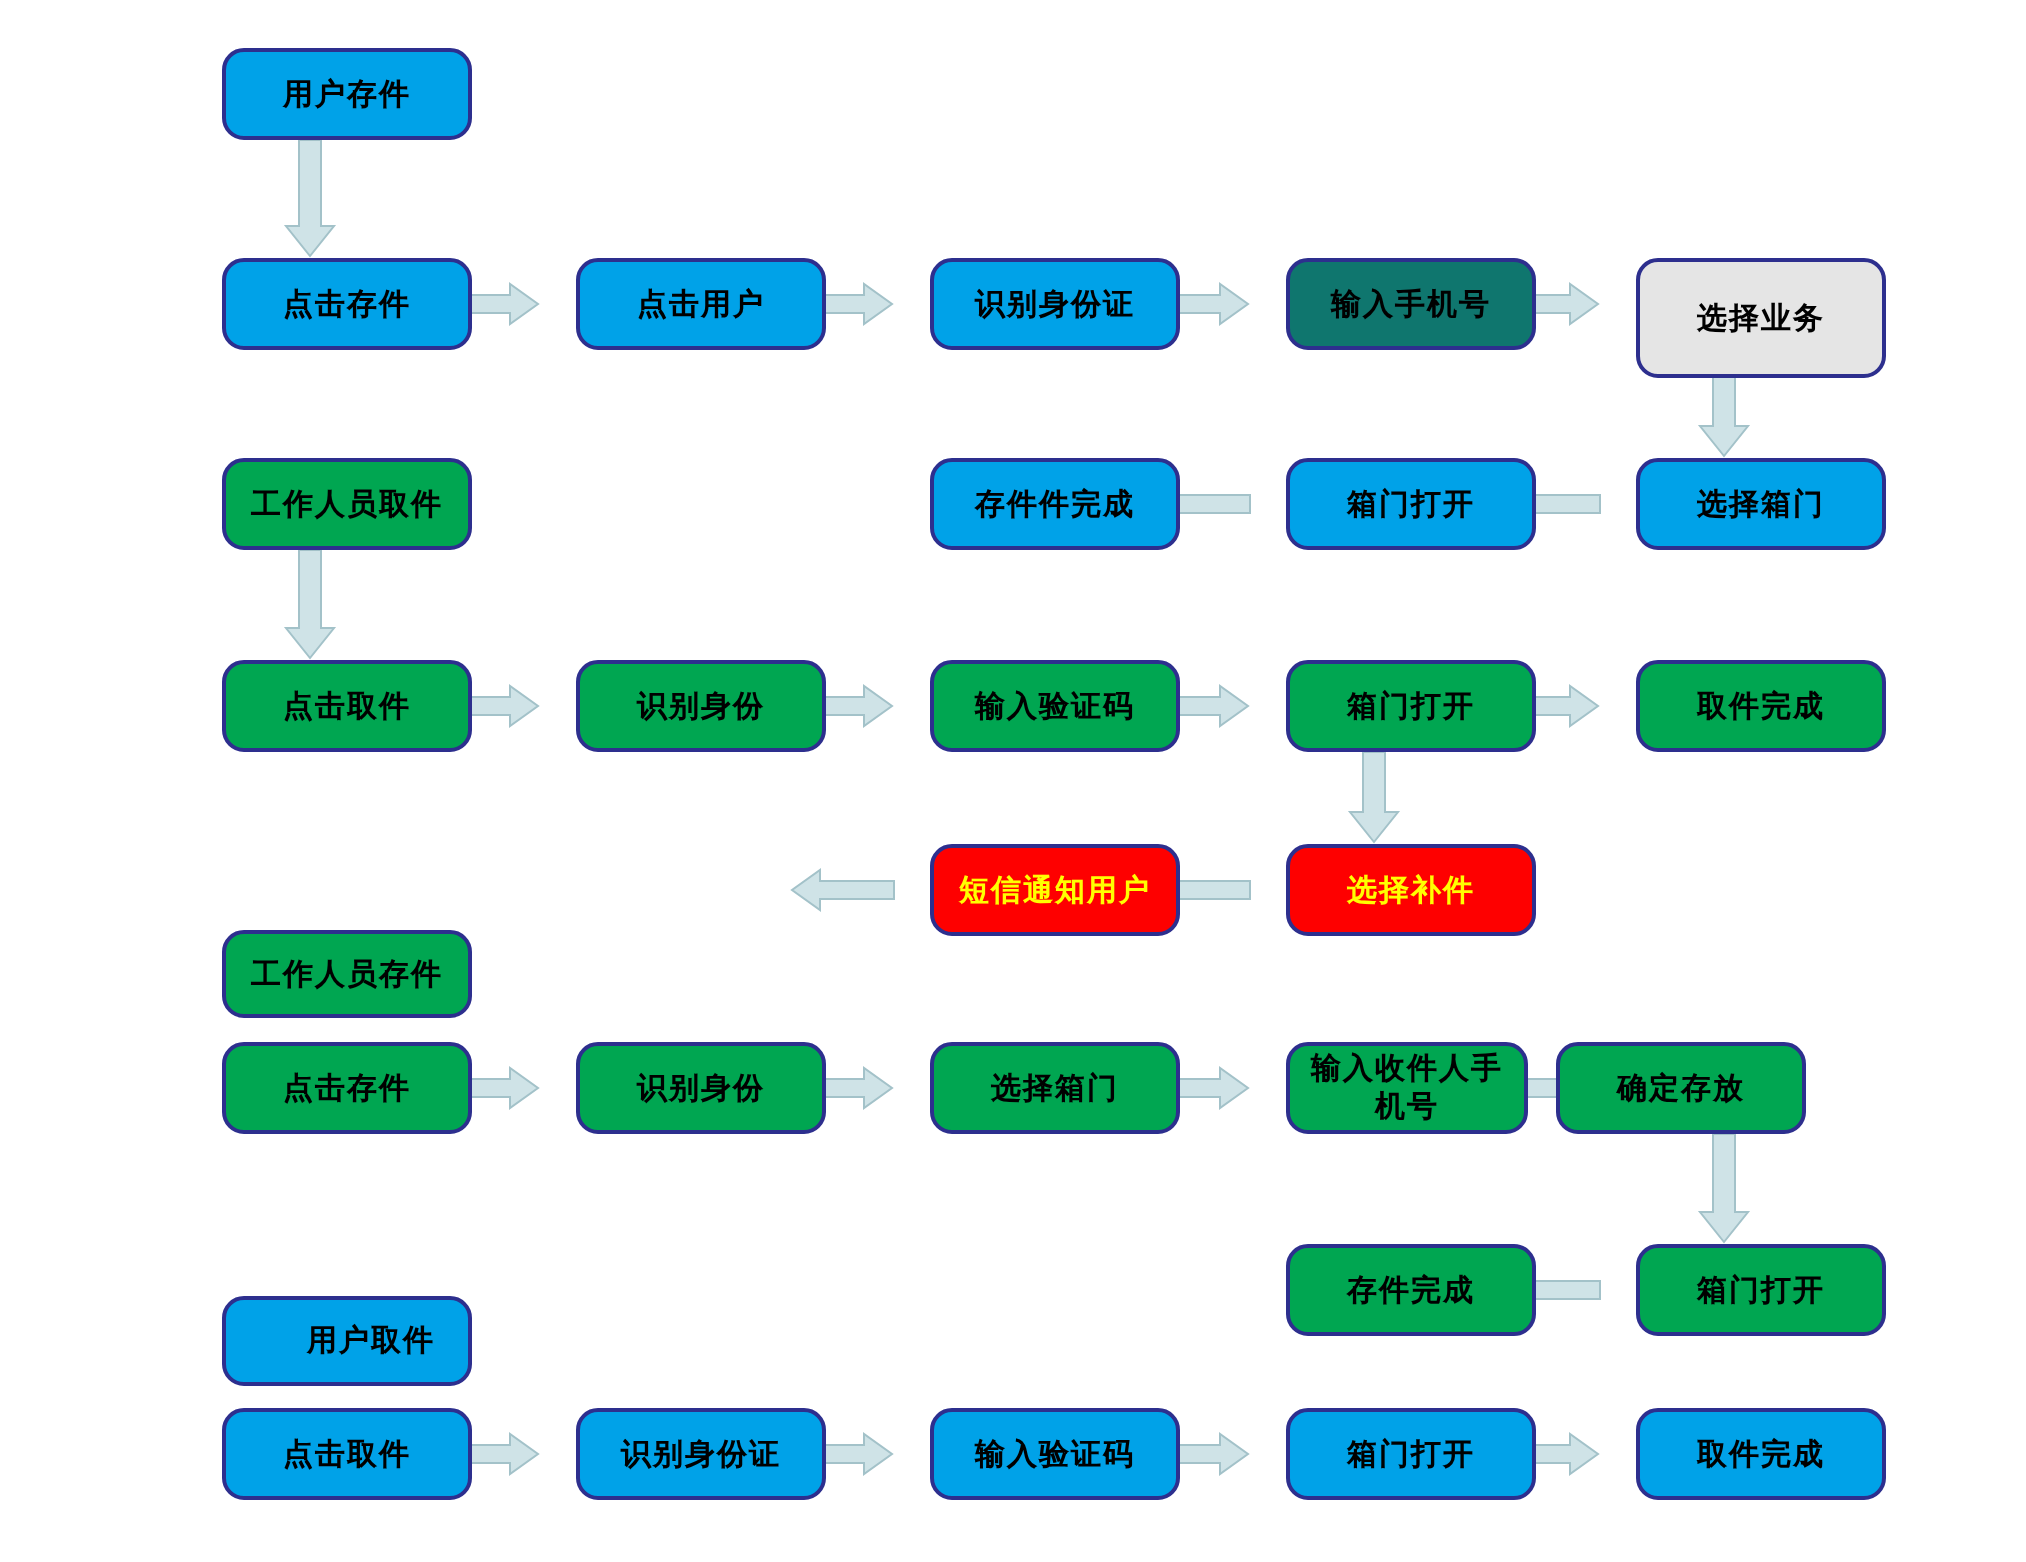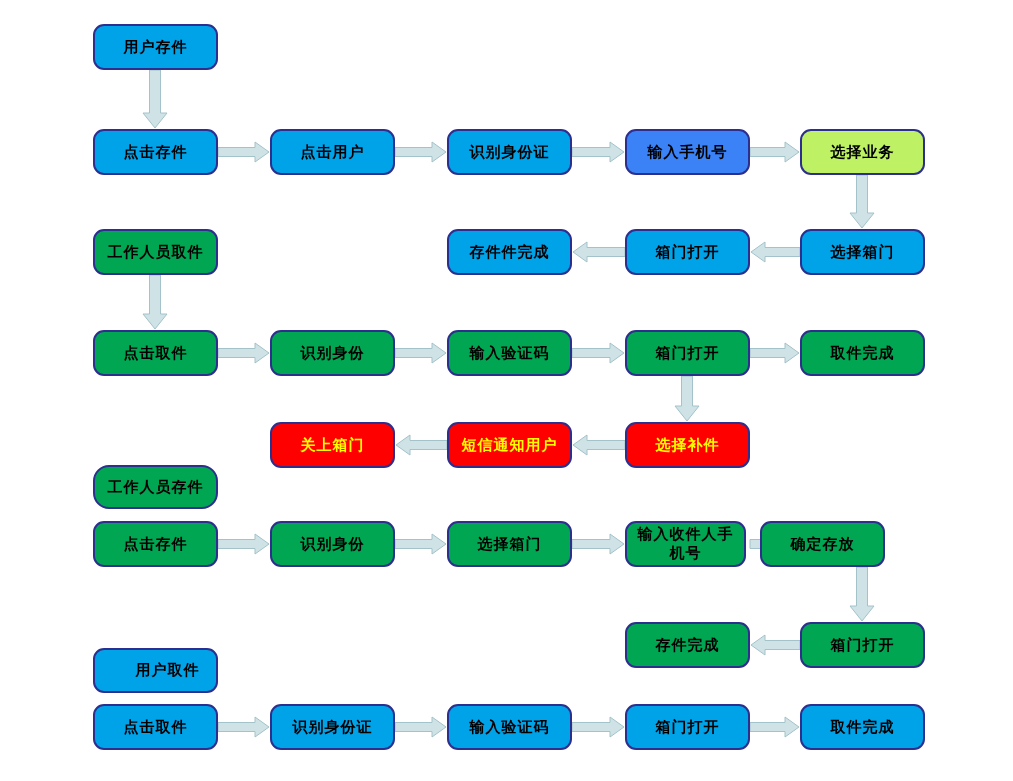--- a/index.html
+++ b/index.html
@@ -27,20 +27,21 @@
     border: 2px solid var(--border-color, #2d2f8e);
     border-radius: 11px;
     display: flex;
     align-items: center;
     justify-content: center;
     text-align: center;
     font-weight: bold;
     font-size: 15px;
     letter-spacing: 1px;
     line-height: 1.25;
+    margin-left: 18px;
   }
   .node .label {
     white-space: pre-line;
     padding: 0 4px;
   }
 </style>
 </head>
 <body>
 
 <div class="stage" style="width: 1013px; height: 781px; background: rgb(255, 255, 255);">
@@ -77,24 +78,24 @@
     </div>
     <div class="node" style="left: 93px; top: 129px; width: 125px; height: 46px; background: rgb(0, 162, 232); color: rgb(0, 0, 0);">
       <span class="label">点击存件</span>
     </div>
     <div class="node" style="left: 270px; top: 129px; width: 125px; height: 46px; background: rgb(0, 162, 232); color: rgb(0, 0, 0);">
       <span class="label">点击用户</span>
     </div>
     <div class="node" style="left: 447px; top: 129px; width: 125px; height: 46px; background: rgb(0, 162, 232); color: rgb(0, 0, 0);">
       <span class="label">识别身份证</span>
     </div>
-    <div class="node" style="left: 625px; top: 129px; width: 125px; height: 46px; background: #3b82f6; color: rgb(0, 0, 0);">
+    <div class="node" style="left: 625px; top: 129px; width: 125px; height: 46px; background: #0f766e; color: rgb(0, 0, 0);">
       <span class="label">输入手机号</span>
     </div>
-    <div class="node" style="left: 800px; top: 129px; width: 125px; height: 46px; background: #bef264; color: rgb(0, 0, 0);">
+    <div class="node" style="left: 800px; top: 129px; width: 125px; height: 60px; background: #e5e5e5; color: rgb(0, 0, 0);">
       <span class="label">选择业务</span>
     </div>
     <div class="node" style="left: 800px; top: 229px; width: 125px; height: 46px; background: rgb(0, 162, 232); color: rgb(0, 0, 0);">
       <span class="label">选择箱门</span>
     </div>
     <div class="node" style="left: 625px; top: 229px; width: 125px; height: 46px; background: rgb(0, 162, 232); color: rgb(0, 0, 0);">
       <span class="label">箱门打开</span>
     </div>
     <div class="node" style="left: 447px; top: 229px; width: 125px; height: 46px; background: rgb(0, 162, 232); color: rgb(0, 0, 0);">
       <span class="label">存件件完成</span>
@@ -116,24 +117,21 @@
     </div>
     <div class="node" style="left: 800px; top: 330px; width: 125px; height: 46px; background: rgb(0, 166, 81); color: rgb(0, 0, 0);">
       <span class="label">取件完成</span>
     </div>
     <div class="node" style="left: 447px; top: 422px; width: 125px; height: 46px; background: rgb(254, 0, 0); color: rgb(255, 255, 0);">
       <span class="label">短信通知用户</span>
     </div>
     <div class="node" style="left: 625px; top: 422px; width: 125px; height: 46px; background: rgb(254, 0, 0); color: rgb(255, 255, 0);">
       <span class="label">选择补件</span>
     </div>
-    <div class="node" style="left: 270px; top: 422px; width: 125px; height: 46px; background: rgb(254, 0, 0); color: rgb(255, 255, 0);">
-      <span class="label">关上箱门</span>
-    </div>
-    <div class="node" style="left: 93px; top: 465px; width: 125px; height: 44px; background: rgb(0, 166, 81); color: rgb(0, 0, 0); border-radius: 16px;">
+    <div class="node" style="left: 93px; top: 465px; width: 125px; height: 44px; background: rgb(0, 166, 81); color: rgb(0, 0, 0);">
       <span class="label">工作人员存件</span>
     </div>
     <div class="node" style="left: 93px; top: 521px; width: 125px; height: 46px; background: rgb(0, 166, 81); color: rgb(0, 0, 0);">
       <span class="label">点击存件</span>
     </div>
     <div class="node" style="left: 270px; top: 521px; width: 125px; height: 46px; background: rgb(0, 166, 81); color: rgb(0, 0, 0);">
       <span class="label">识别身份</span>
     </div>
     <div class="node" style="left: 447px; top: 521px; width: 125px; height: 46px; background: rgb(0, 166, 81); color: rgb(0, 0, 0);">
       <span class="label">选择箱门</span>

